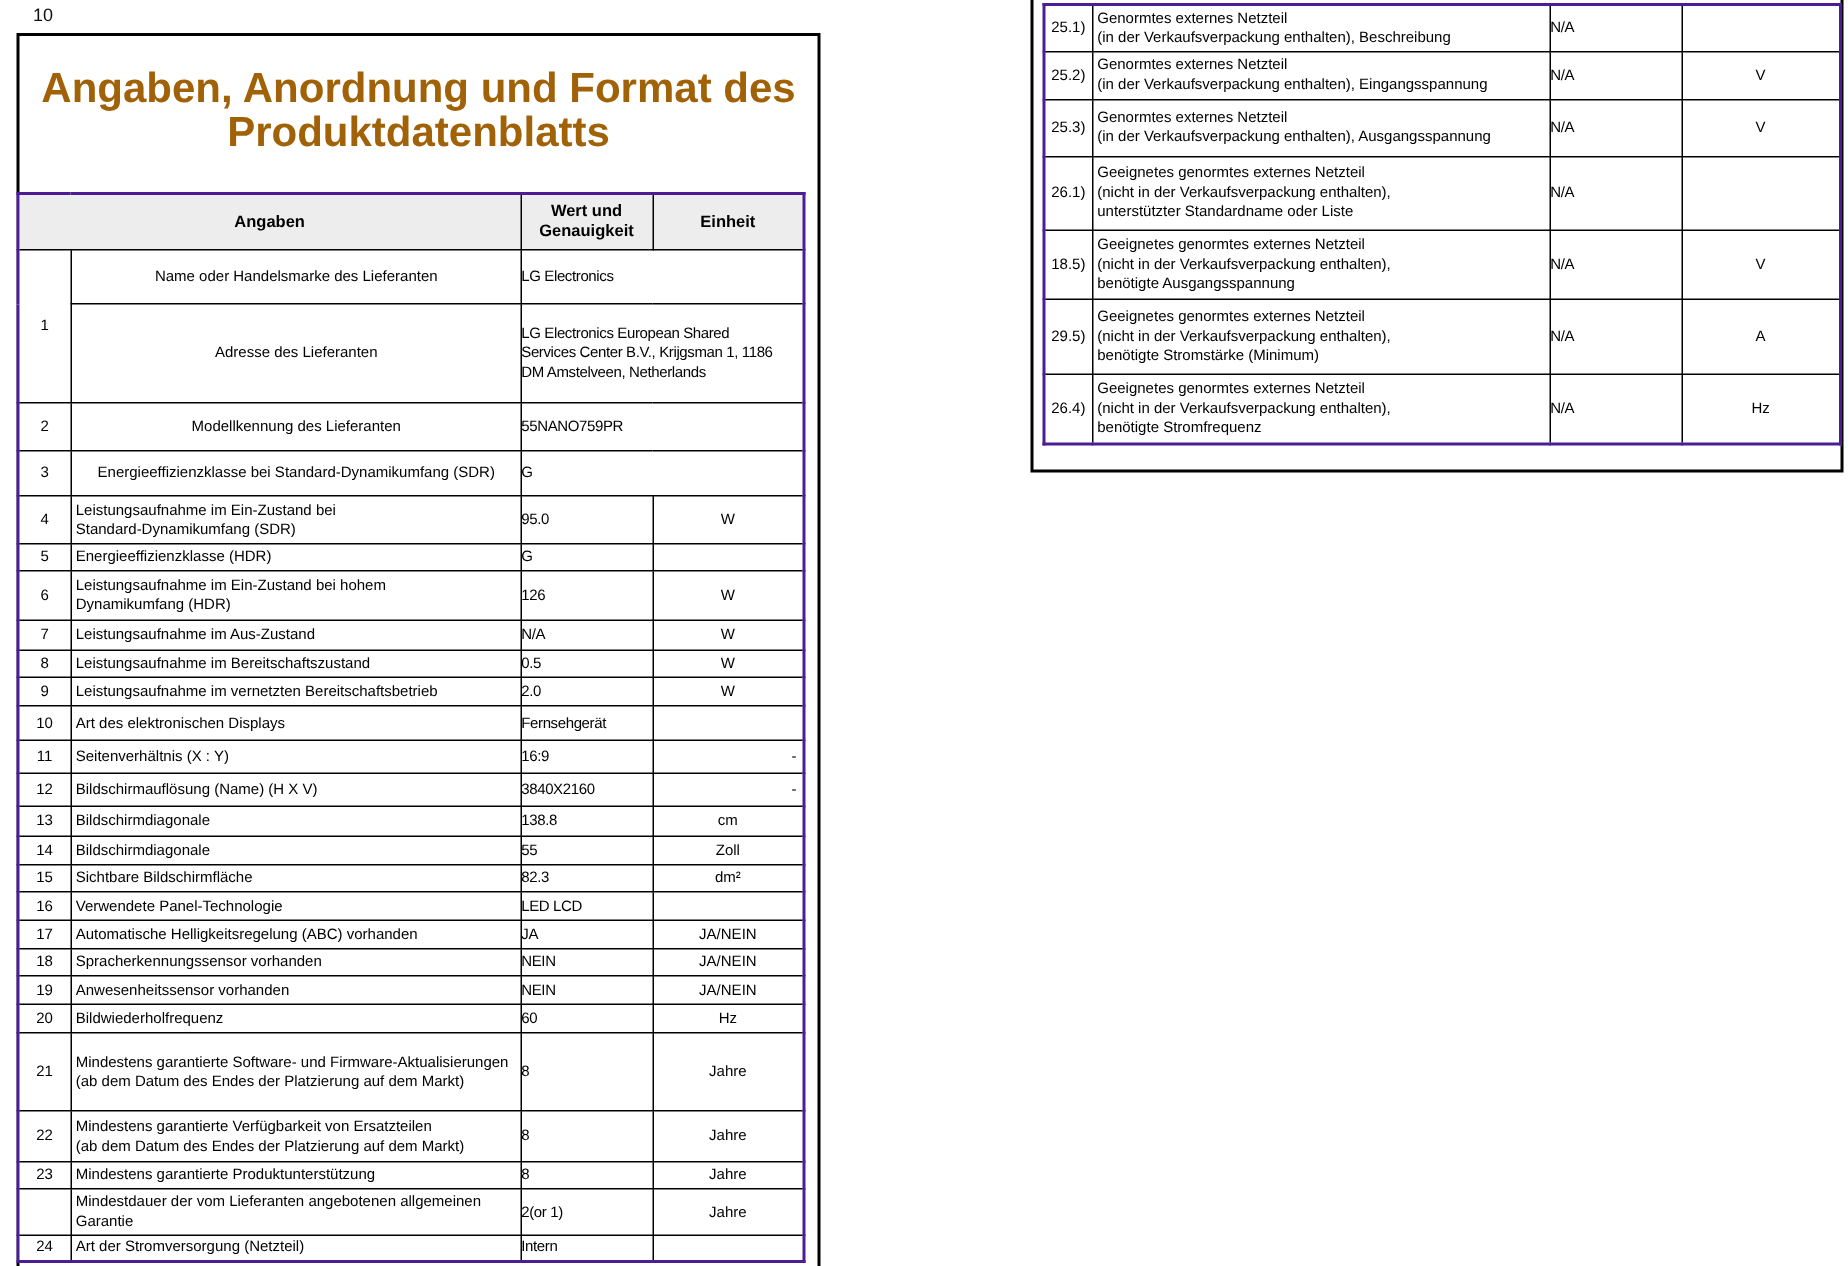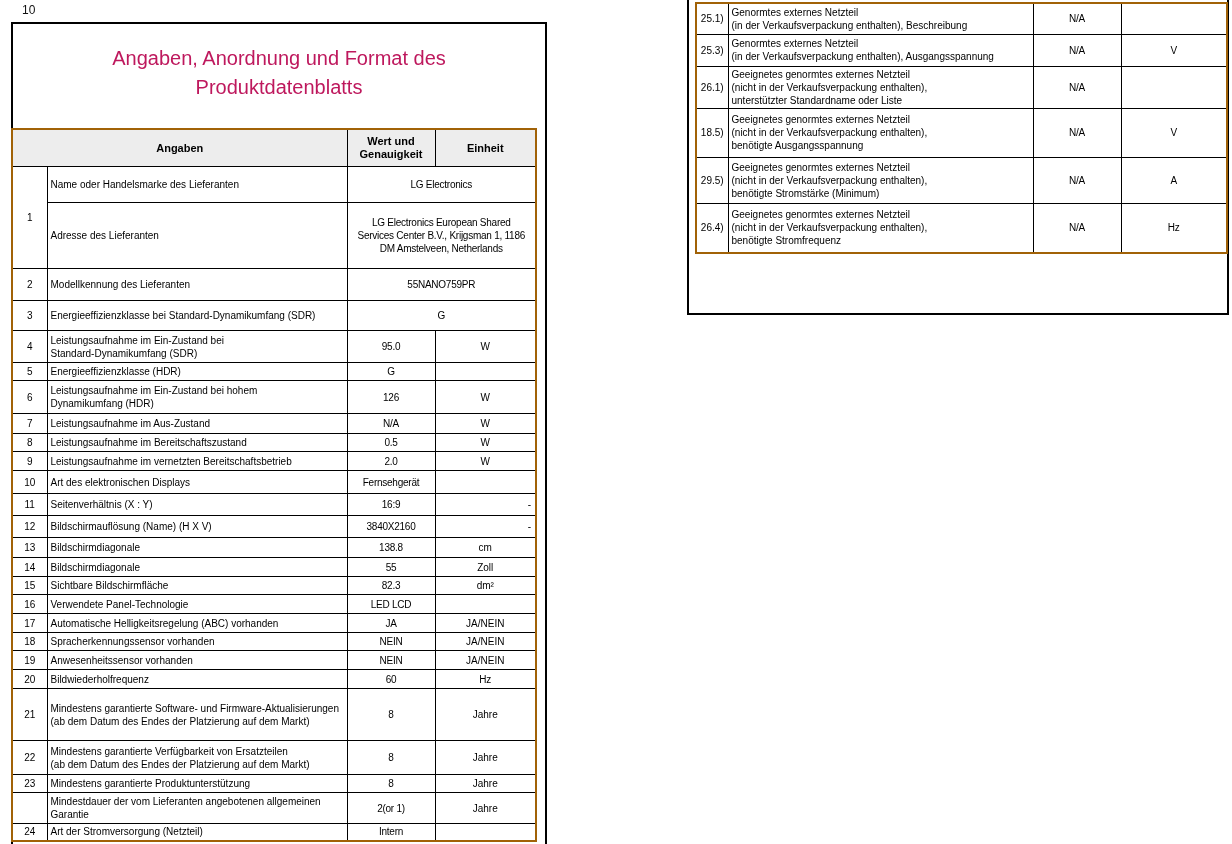--- a/index.html
+++ b/index.html
@@ -22,33 +22,33 @@
     border: 2px solid #000;
     background: #fff;
     box-sizing: border-box;
   }
   #left-page  { left: 11px;  top: 22px;  width: 536px; height: 900px; }
   #right-page { left: 687px; top: -12px; width: 542px; height: 327px; }
 
   #doc-title {
     margin: 20px 2px 0 2px;
     text-align: center;
-    font-weight: normal;
-    font-size: 20px;
+    font-weight: bold;
+    font-size: 28px;
     line-height: 29px;
     white-space: pre-line;
-    color: #be185d;
+    color: #a16207;
   }
 
   table.spec {
     border-collapse: collapse;
     table-layout: fixed;
     position: absolute;
     background: #fff;
-    border: 2px solid #a16207;
+    border: 2px solid #4c1d95;
   }
   #left-table  { left: -2px; top: 104px; width: 524px; }
   #right-table { left: 6px;  top: 12px;  width: 531px; }
 
   .spec th, .spec td {
     border: 1px solid #000;
     overflow: hidden;
     padding: 0;
   }
   .spec th {
@@ -67,23 +67,23 @@
     font-size: 10px;
   }
   .spec td.lbl {
     text-align: left;
     vertical-align: middle;
     font-size: 10px;
     line-height: 13px;
     padding: 1px 2px 1px 3px;
     white-space: pre-line;
   }
-  .spec td.lbl.center { }
+  .spec td.lbl.center { text-align: center; }
   .spec td.val {
-    text-align: center;
+    text-align: left;
     vertical-align: middle;
     font-size: 10px;
     line-height: 13px;
     letter-spacing: -0.25px;
     white-space: pre-line;
   }
   .spec td.unit {
     text-align: center;
     vertical-align: middle;
     font-size: 10px;
@@ -324,20 +324,27 @@
     </colgroup>
     <tbody id="right-tbody">
         <tr>
           <td class="num">25.1)</td>
           <td class="lbl">Genormtes externes Netzteil
 (in der Verkaufsverpackung enthalten), Beschreibung</td>
           <td class="val">N/A</td>
           <td class="unit"></td>
         </tr>
         <tr>
+          <td class="num">25.2)</td>
+          <td class="lbl">Genormtes externes Netzteil
+(in der Verkaufsverpackung enthalten), Eingangsspannung</td>
+          <td class="val">N/A</td>
+          <td class="unit">V</td>
+        </tr>
+        <tr>
           <td class="num">25.3)</td>
           <td class="lbl">Genormtes externes Netzteil
 (in der Verkaufsverpackung enthalten), Ausgangsspannung</td>
           <td class="val">N/A</td>
           <td class="unit">V</td>
         </tr>
         <tr>
           <td class="num">26.1)</td>
           <td class="lbl">Geeignetes genormtes externes Netzteil
 (nicht in der Verkaufsverpackung enthalten),

